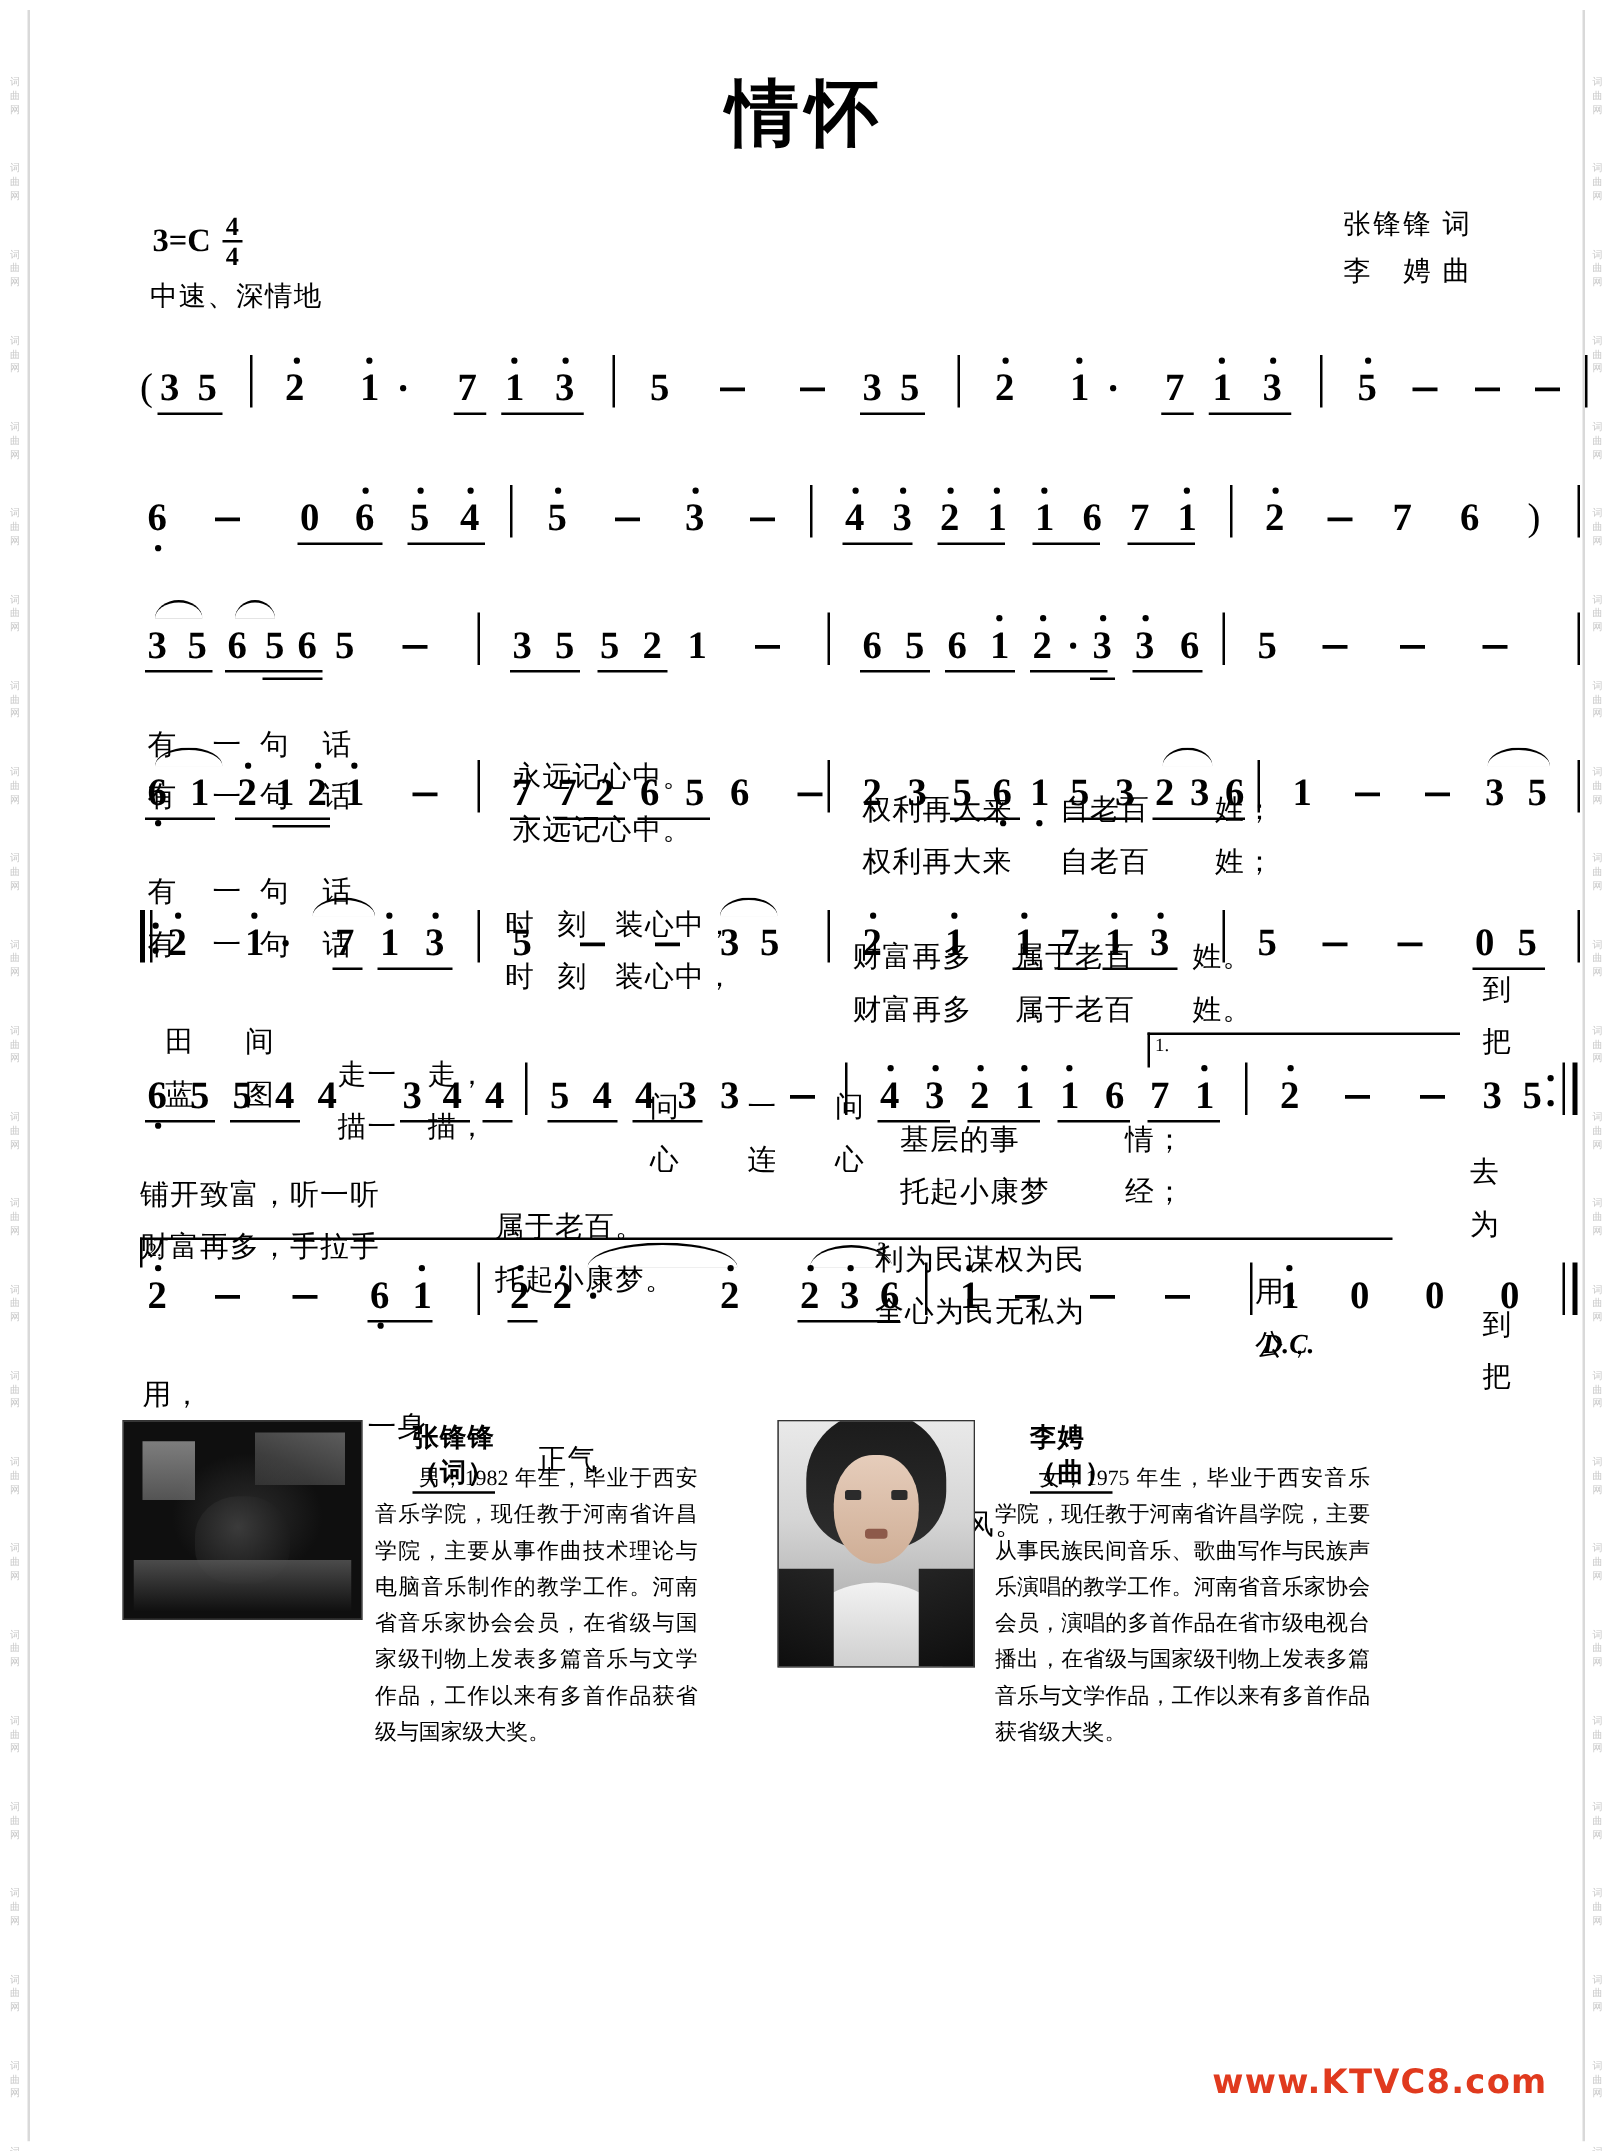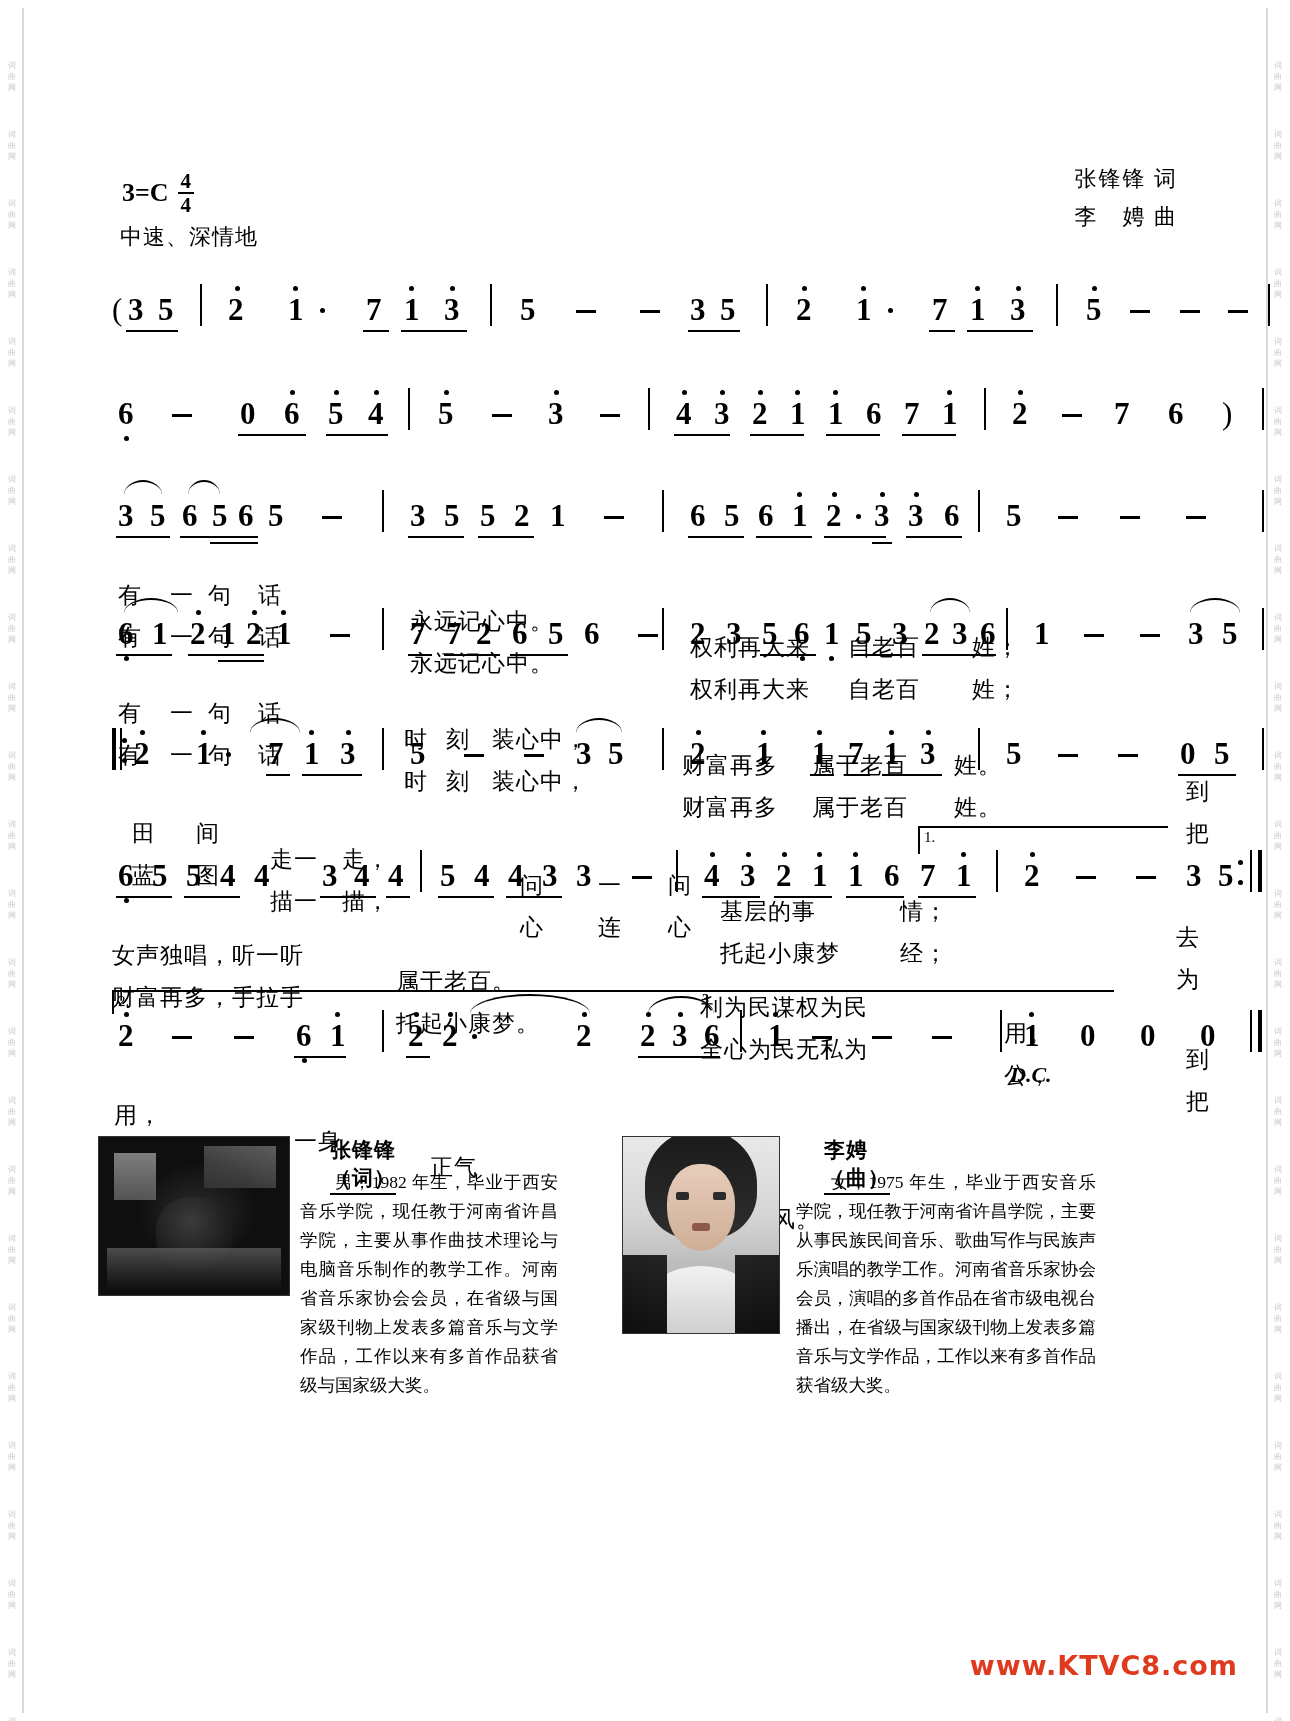--- a/index.html
+++ b/index.html
@@ -165,20 +165,21 @@
       <span style="margin-bottom:36px;">词<br>曲<br>网</span>
       <span style="margin-bottom:36px;">词<br>曲<br>网</span>
       <span style="margin-bottom:36px;">词<br>曲<br>网</span>
       <span style="margin-bottom:36px;">词<br>曲<br>网</span>
       <span style="margin-bottom:36px;">词<br>曲<br>网</span>
       <span style="margin-bottom:36px;">词<br>曲<br>网</span>
       <span style="margin-bottom:36px;">词<br>曲<br>网</span>
       <span style="margin-bottom:36px;">词<br>曲<br>网</span>
     </div>
 
+  <div id="title">情怀</div>
 
   <div id="keysig">
     <span>3=C</span>
     <span class="frac">
       <span class="num">4</span>
       <span class="den">4</span>
     </span>
   </div>
 
   <div id="tempo">中速、深情地</div>
@@ -511,21 +512,21 @@
       <span class="tok" style="left:1186px;">3</span>
       <span class="tok" style="left:1218px;">5</span>
 
       <div class="dbar" style="left:1250px;">
         <i style="left:0;"></i><i style="left:8px;width:4px;"></i>
       </div>
       <div class="hidot" style="left:1238px;top:8px;"></div>
       <div class="hidot" style="left:1238px;top:28px;"></div>
     </div>
     <div class="lyric" style="top:10px;">
-      <span style="left:112px;">女声独唱，听一听</span>
+      <span style="left:112px;">铺开致富，听一听</span>
       <span style="left:396px;">属于老百。</span>
       <span style="left:700px;">利为民谋权为民</span>
       <span style="left:1004px;">用。</span>
       <span style="left:1186px;">到</span>
     </div>
     <div class="lyric" style="top:14px;">
       <span style="left:112px;">财富再多，手拉手</span>
       <span style="left:396px;">托起小康梦。</span>
       <span style="left:700px;">全心为民无私为</span>
       <span style="left:1004px;">公，</span>

